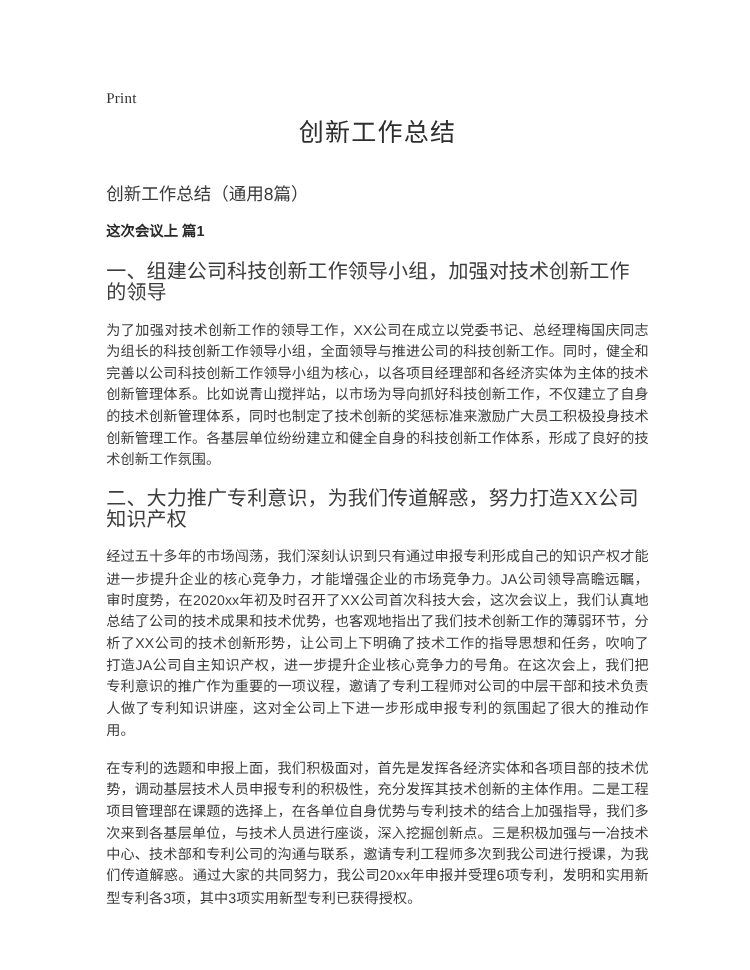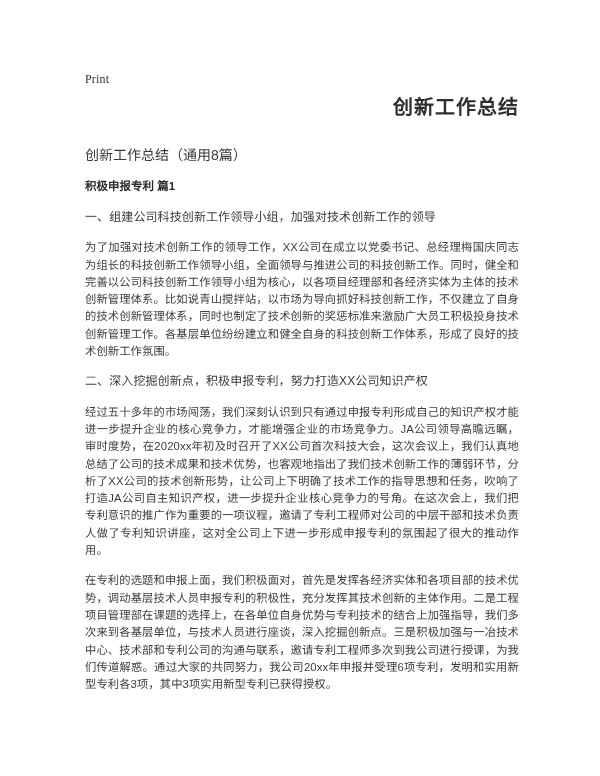--- a/index.html
+++ b/index.html
@@ -45,22 +45,22 @@
   
   .doc {
     position: absolute;
     left: 85px;
     top: 94px;
     width: 434px;
   }
 
   .doc-title {
     font-size: 20px;
-    font-weight: bold;
-    text-align: right;
+    font-weight: normal;
+    text-align: center;
     color: #2e2e2e;
     margin: 0 0 26px 0;
     line-height: 26px;
     letter-spacing: 1px;
   }
 
   .doc-subtitle {
     font-size: 14px;
     line-height: 18px;
     color: #3a3a3a;
@@ -79,49 +79,50 @@
     font-size: 11.3px;
     line-height: 17.3px;
     color: #3c3c3c;
     margin: 0 0 13px 0;
     text-align: justify;
     text-justify: inter-ideograph;
     letter-spacing: 0.1px;
   }
 
   .section-title {
-    font-size: 12px;
+    font-size: 16px;
     line-height: 17.3px;
     color: #3c3c3c;
     margin: 0 0 13px 0;
     letter-spacing: 0.1px;
+    font-family: Liberation Serif, serif;
   }
 </style>
 </head>
 <body>
 
 <div class="page">
 
   <div class="toolbar">
     <a href="#" class="print-link">Print</a>
   </div>
 
   <div class="doc">
 
     <h1 class="doc-title">创新工作总结</h1>
 
     <div class="doc-subtitle">创新工作总结（通用8篇）</div>
 
-    <div class="doc-heading">积极申报专利 篇1</div>
+    <div class="doc-heading">这次会议上 篇1</div>
 
 
     <div class="section-title">一、组建公司科技创新工作领导小组，加强对技术创新工作的领导</div>
 
     <div class="para">为了加强对技术创新工作的领导工作，XX公司在成立以党委书记、总经理梅国庆同志为组长的科技创新工作领导小组，全面领导与推进公司的科技创新工作。同时，健全和完善以公司科技创新工作领导小组为核心，以各项目经理部和各经济实体为主体的技术创新管理体系。比如说青山搅拌站，以市场为导向抓好科技创新工作，不仅建立了自身的技术创新管理体系，同时也制定了技术创新的奖惩标准来激励广大员工积极投身技术创新管理工作。各基层单位纷纷建立和健全自身的科技创新工作体系，形成了良好的技术创新工作氛围。</div>
 
-    <div class="section-title">二、深入挖掘创新点，积极申报专利，努力打造XX公司知识产权</div>
+    <div class="section-title">二、大力推广专利意识，为我们传道解惑，努力打造XX公司知识产权</div>
 
     <div class="para">经过五十多年的市场闯荡，我们深刻认识到只有通过申报专利形成自己的知识产权才能进一步提升企业的核心竞争力，才能增强企业的市场竞争力。JA公司领导高瞻远瞩，审时度势，在2020xx年初及时召开了XX公司首次科技大会，这次会议上，我们认真地总结了公司的技术成果和技术优势，也客观地指出了我们技术创新工作的薄弱环节，分析了XX公司的技术创新形势，让公司上下明确了技术工作的指导思想和任务，吹响了打造JA公司自主知识产权，进一步提升企业核心竞争力的号角。在这次会上，我们把专利意识的推广作为重要的一项议程，邀请了专利工程师对公司的中层干部和技术负责人做了专利知识讲座，这对全公司上下进一步形成申报专利的氛围起了很大的推动作用。</div>
 
     <div class="para">在专利的选题和申报上面，我们积极面对，首先是发挥各经济实体和各项目部的技术优势，调动基层技术人员申报专利的积极性，充分发挥其技术创新的主体作用。二是工程项目管理部在课题的选择上，在各单位自身优势与专利技术的结合上加强指导，我们多次来到各基层单位，与技术人员进行座谈，深入挖掘创新点。三是积极加强与一冶技术中心、技术部和专利公司的沟通与联系，邀请专利工程师多次到我公司进行授课，为我们传道解惑。通过大家的共同努力，我公司20xx年申报并受理6项专利，发明和实用新型专利各3项，其中3项实用新型专利已获得授权。</div>
 
   </div>
 </div>
 
 </body></html>

